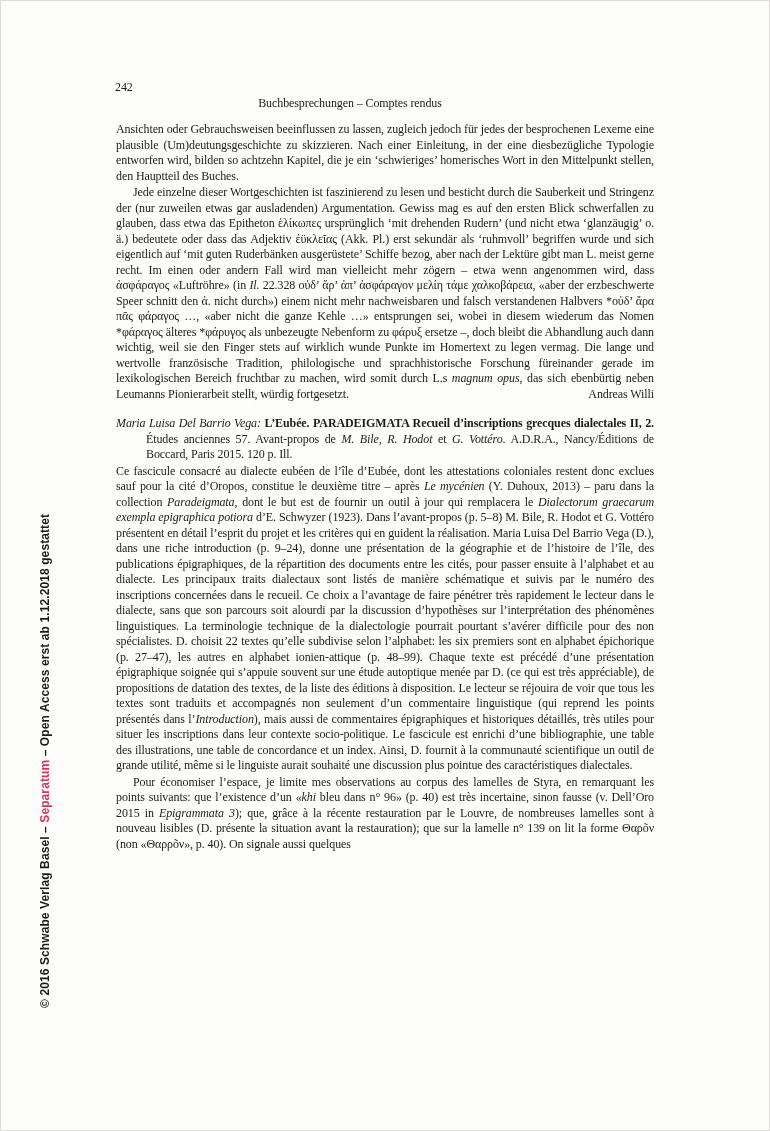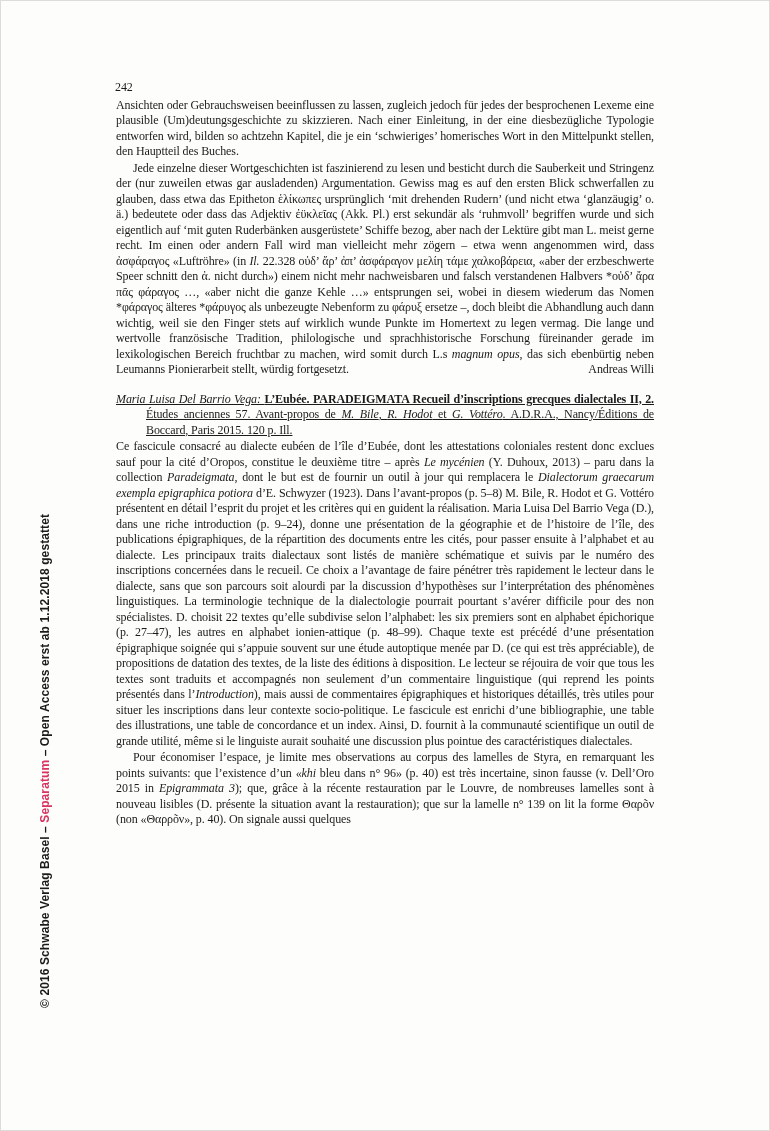--- a/index.html
+++ b/index.html
@@ -29,47 +29,47 @@
   .content {
     position: absolute;
     left: 115px;
     top: 80px;
     width: 540px;
     font-size: 12px;
     line-height: 15.5px;
     letter-spacing: -0.1px;
     text-align: justify;
   }
-  .header { display: flex; margin-bottom: 2px; flex-direction: column; }
+  .header { display: flex; margin-bottom: 11px; flex-direction: column; }
   .pagenum { width: 70px; text-align: left; }
   .runhead { flex: 1; text-align: center; margin-right: 70px; }
   p { margin: 1px; }
   p.indent { text-indent: 17px; }
   .review-head {
     margin-top: 14px;
     padding-left: 30px;
     text-indent: -30px;
-    text-decoration: underline;
   }
   .sigfloat { float: right; padding-left: 12px; }
   .i { font-style: italic; }
   .b { font-weight: bold; }
   .red { color: #d8345f; }
 </style>
 </head>
 <body>
 
 <div class="page">
 
   <div class="sidebar-vertical"><span>© 2016 Schwabe Verlag Basel – </span><span class="red">Separatum</span><span> – Open Access erst ab 1.12.2018 gestattet</span></div>
 
   <div class="content">
 
     <div class="header">
       <span class="pagenum">242</span>
+      <span class="runhead">Buchbesprechungen – Comptes rendus</span>
     </div>
 
     <p class="body" lang="de"><span>Ansichten oder Gebrauchsweisen beeinflussen zu lassen, zugleich jedoch für jedes der besprochenen Lexeme eine plausible (Um)deutungsgeschichte zu skizzieren. Nach einer Einleitung, in der eine diesbezügliche Typologie entworfen wird, bilden so achtzehn Kapitel, die je ein ‘schwieriges’ homerisches Wort in den Mittelpunkt stellen, den Hauptteil des Buches.</span></p>
 
     <p class="indent" lang="de"><span><span>Jede einzelne dieser Wortgeschichten ist faszinierend zu lesen und besticht durch die Sauberkeit und Stringenz der (nur zuweilen etwas gar ausladenden) Argumentation. Gewiss mag es auf den ersten Blick schwerfallen zu glauben, dass etwa das Epitheton ἑλίκωπες ursprünglich ‘mit drehenden Rudern’ (und nicht etwa ‘glanzäugig’ o. ä.) bedeutete oder dass das Adjektiv ἐϋκλεῖας (Akk. Pl.) erst sekundär als ‘ruhmvoll’ begriffen wurde und sich eigentlich auf ‘mit guten Ruderbänken ausgerüstete’ Schiffe bezog, aber nach der Lektüre gibt man L. meist gerne recht. Im einen oder andern Fall wird man vielleicht mehr zögern – etwa wenn angenommen wird, dass ἀσφάραγος «Luftröhre» (in </span><span class="i">Il.</span><span> 22.328 οὐδ’ ἄρ’ ἀπ’ ἀσφάραγον μελίη τάμε χαλκοβάρεια, «aber der erzbeschwerte Speer schnitt den ἀ. nicht durch») einem nicht mehr nachweisbaren und falsch verstandenen Halbvers *οὐδ’ ἄρα πᾶς φάραγος …, «aber nicht die ganze Kehle …» entsprungen sei, wobei in diesem wiederum das Nomen *φάραγος älteres *φάρυγος als unbezeugte Nebenform zu φάρυξ ersetze –, doch bleibt die Abhandlung auch dann wichtig, weil sie den Finger stets auf wirklich wunde Punkte im Homertext zu legen vermag. Die lange und wertvolle französische Tradition, philologische und sprachhistorische Forschung füreinander gerade im lexikologischen Bereich fruchtbar zu machen, wird somit durch L.s </span><span class="i">magnum opus</span><span>, das sich ebenbürtig neben Leumanns Pionierarbeit stellt, würdig fortgesetzt.</span></span><span class="sigfloat">Andreas Willi</span></p>
 
     <p class="review-head" lang="fr"><span class="i">Maria Luisa Del Barrio Vega: </span><span class="b">L’Eubée. PARADEIGMATA Recueil d’inscriptions grecques dialectales II, 2.</span><span> Études anciennes 57. Avant-propos de </span><span class="i">M. Bile</span><span>, </span><span class="i">R. Hodot</span><span> et </span><span class="i">G. Vottéro</span><span>. A.D.R.A., Nancy/Éditions de Boccard, Paris 2015. 120 p. Ill.</span></p>
 
     <p class="body" lang="fr"><span>Ce fascicule consacré au dialecte eubéen de l’île d’Eubée, dont les attestations coloniales restent donc exclues sauf pour la cité d’Oropos, constitue le deuxième titre – après </span><span class="i">Le mycénien</span><span> (Y. Duhoux, 2013) – paru dans la collection </span><span class="i">Paradeigmata</span><span>, dont le but est de fournir un outil à jour qui remplacera le </span><span class="i">Dialectorum graecarum exempla epigraphica potiora</span><span> d’E. Schwyzer (1923). Dans l’avant-propos (p. 5–8) M. Bile, R. Hodot et G. Vottéro présentent en détail l’esprit du projet et les critères qui en guident la réalisation. Maria Luisa Del Barrio Vega (D.), dans une riche introduction (p. 9–24), donne une présentation de la géographie et de l’histoire de l’île, des publications épigraphiques, de la répartition des documents entre les cités, pour passer ensuite à l’alphabet et au dialecte. Les principaux traits dialectaux sont listés de manière schématique et suivis par le numéro des inscriptions concernées dans le recueil. Ce choix a l’avantage de faire pénétrer très rapidement le lecteur dans le dialecte, sans que son parcours soit alourdi par la discussion d’hypothèses sur l’interprétation des phénomènes linguistiques. La terminologie technique de la dialectologie pourrait pourtant s’avérer difficile pour des non spécialistes. D. choisit 22 textes qu’elle subdivise selon l’alphabet: les six premiers sont en alphabet épichorique (p. 27–47), les autres en alphabet ionien-attique (p. 48–99). Chaque texte est précédé d’une présentation épigraphique soignée qui s’appuie souvent sur une étude autoptique menée par D. (ce qui est très appréciable), de propositions de datation des textes, de la liste des éditions à disposition. Le lecteur se réjouira de voir que tous les textes sont traduits et accompagnés non seulement d’un commentaire linguistique (qui reprend les points présentés dans l’</span><span class="i">Introduction</span><span>), mais aussi de commentaires épigraphiques et historiques détaillés, très utiles pour situer les inscriptions dans leur contexte socio-politique. Le fascicule est enrichi d’une bibliographie, une table des illustrations, une table de concordance et un index. Ainsi, D. fournit à la communauté scientifique un outil de grande utilité, même si le linguiste aurait souhaité une discussion plus pointue des caractéristiques dialectales.</span></p>
 

